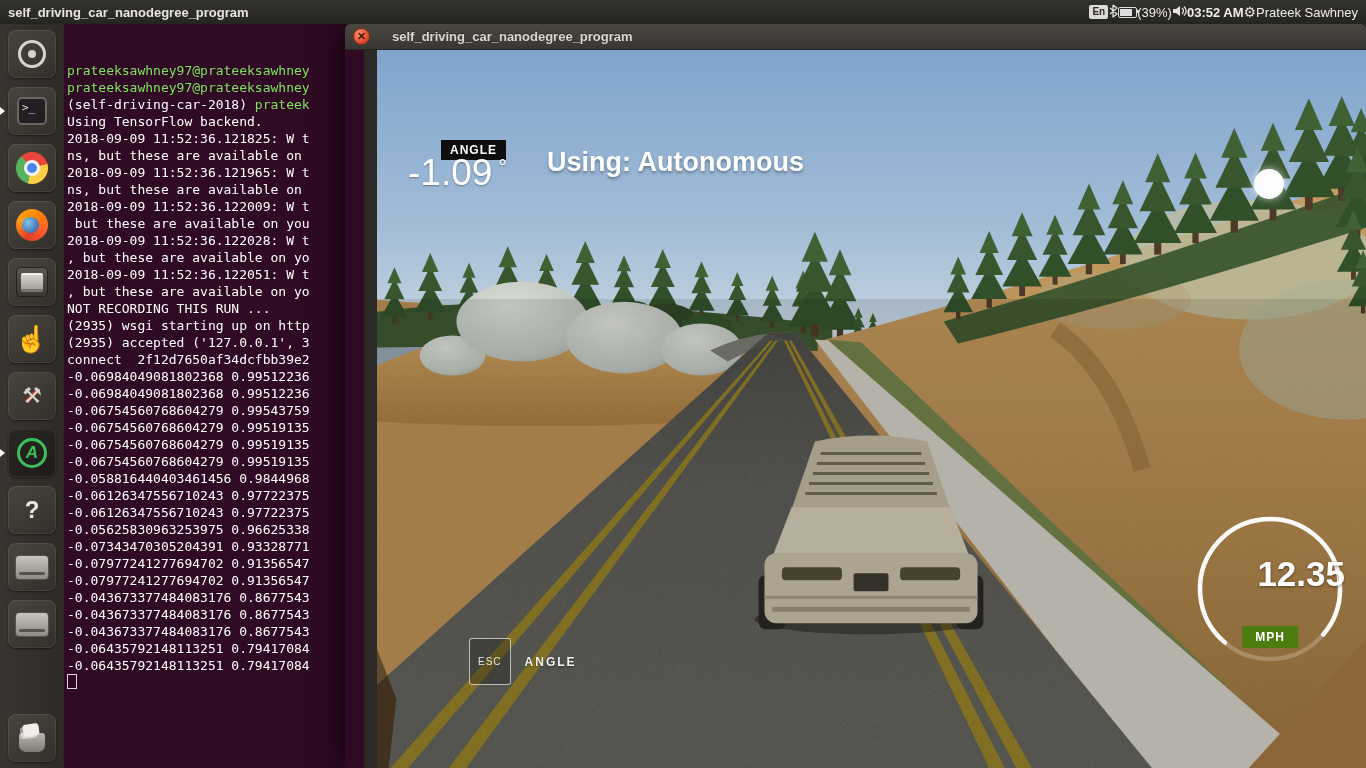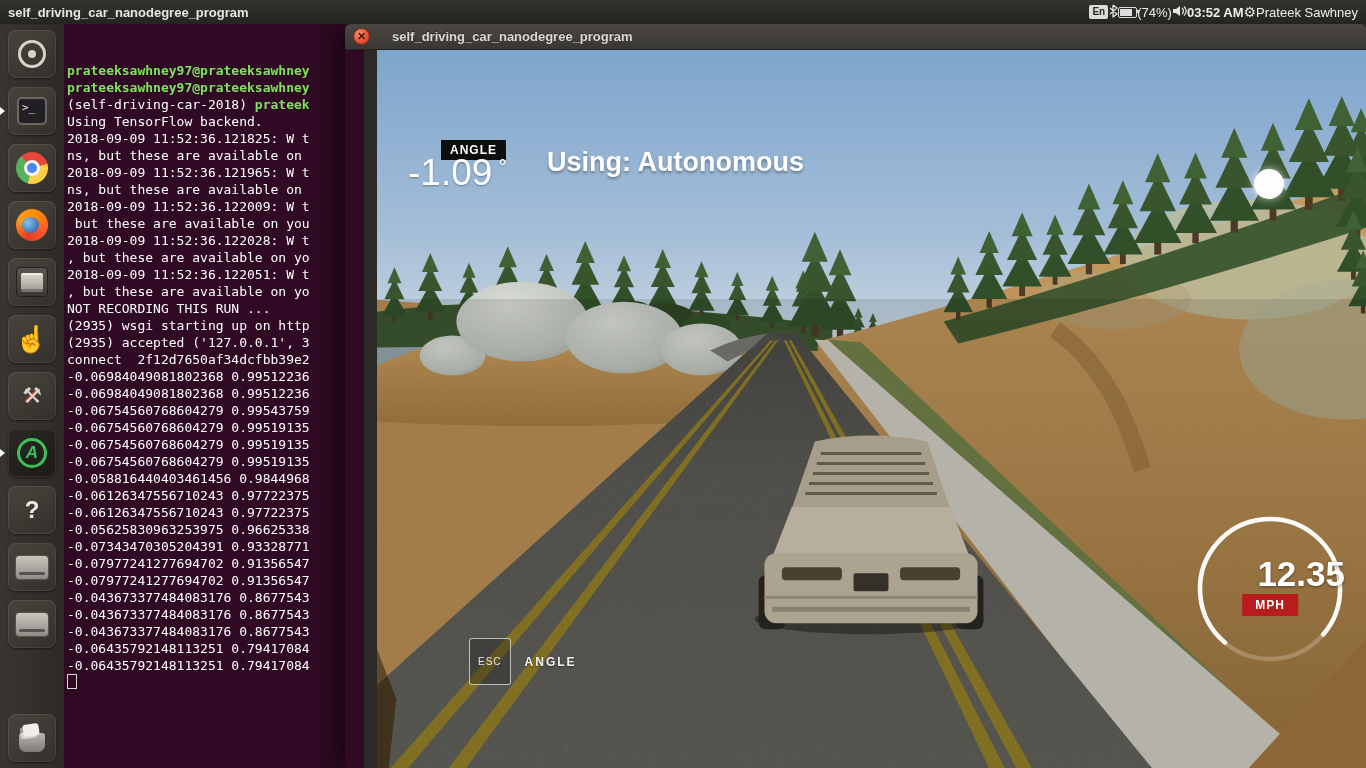--- a/index.html
+++ b/index.html
@@ -40,60 +40,60 @@
   .helpglyph{font-size:24px;font-weight:bold;color:#ece9e4;}
   .driveico{width:32px;height:23px;border-radius:4px;background:linear-gradient(#c8c5bf,#8e8b85);border:1px solid #55534e;position:relative;}
   .driveico::after{content:"";position:absolute;left:3px;right:3px;bottom:4px;height:3px;background:#55534e;border-radius:2px;}
   .trashtile{margin-top:auto;margin-bottom:6px;}
   .trashico{width:26px;height:19px;background:linear-gradient(#b9b6b0,#7e7b76);border-radius:3px 3px 7px 7px;position:relative;margin-top:9px;}
   .trashico::before{content:"";position:absolute;top:-9px;left:4px;width:16px;height:12px;background:#f0eeea;border-radius:3px;transform:rotate(-8deg);box-shadow:-3px 2px 0 rgba(255,255,255,.5);}
 
   
   .terminal{position:absolute;left:64px;top:24px;width:300px;bottom:0;background:#300a24;z-index:10;padding:4px 0 0 3px;font-family:"DejaVu Sans Mono","Liberation Mono",monospace;font-size:13px;line-height:17px;overflow:hidden;white-space:pre;box-sizing:border-box;}
   .tline{height:17px;white-space:pre;}
-  .t-green{color:#7ee35c;font-weight:bold;}
+  .t-green{color:#7ee35c;font-weight:normal;}
   .t-white{color:#ffffff;}
   .t-cursor{display:inline-block;width:8px;height:13px;border:1px solid #d3d7cf;vertical-align:-2px;}
 
   
   .simwin{position:absolute;left:345px;top:24px;right:0;bottom:0;z-index:20;display:flex;flex-direction:column;box-shadow:-10px 0 24px rgba(0,0,0,.5);}
   .simbar{height:25px;background:linear-gradient(#4a4741,#393733);border-bottom:1px solid #262420;display:flex;align-items:center;border-radius:6px 6px 0 0;flex:0 0 auto;}
   .closebtn{width:17px;height:17px;border-radius:50%;background:radial-gradient(circle at 35% 30%,#f7906c,#df4b2e 65%,#b03415);border:1px solid #7d2a12;margin-left:8px;display:flex;align-items:center;justify-content:center;color:#4a1608;font-size:11px;font-weight:bold;line-height:1;box-sizing:border-box;}
   .simtitle{margin-left:22px;color:#dbd7d0;font-size:13px;font-weight:bold;text-shadow:0 -1px 0 rgba(0,0,0,.4);white-space:nowrap;}
   .scene{position:relative;flex:1;overflow:hidden;background:#cfd8e0;margin-left:32px;}
   .scene svg.world{position:absolute;inset:0;width:100%;height:100%;}
 
   
   .hud-angle-box{position:absolute;left:64px;top:90px;background:#0d0d0d;color:#fff;font-size:12px;font-weight:bold;letter-spacing:1px;padding:3px 9px;}
   .hud-angle-value{position:absolute;left:31px;top:102px;color:#fff;font-size:37px;text-shadow:0 1px 2px rgba(0,0,0,.35);white-space:nowrap;}
   .hud-angle-value .deg{font-size:22px;vertical-align:10px;margin-left:6px;}
   .hud-mode{position:absolute;left:170px;top:97px;color:#fff;font-size:27px;font-weight:bold;text-shadow:0 2px 3px rgba(0,0,0,.35);white-space:nowrap;}
   .hud-dot{position:absolute;left:877px;top:119px;width:30px;height:30px;border-radius:50%;background:#fdfdfd;box-shadow:0 0 8px rgba(255,255,255,.7);}
   .hud-speed{position:absolute;left:818px;top:464px;width:150px;height:150px;}
   .hud-speed svg{position:absolute;inset:0;}
   .hud-speed-value{position:absolute;width:100%;text-align:right;top:40px;font-size:35px;font-weight:bold;color:#fff;text-shadow:0 1px 3px rgba(0,0,0,.45);}
-  .hud-speed-unit{position:absolute;left:50%;transform:translateX(-50%);top:80px;background:#b91c1c;color:#fff;font-size:12px;font-weight:bold;letter-spacing:1px;padding:4px 13px;}
+  .hud-speed-unit{position:absolute;left:50%;transform:translateX(-50%);top:112px;background:#4d7c0f;color:#fff;font-size:12px;font-weight:bold;letter-spacing:1px;padding:4px 13px;}
   .hud-esc{position:absolute;left:92px;top:588px;display:flex;align-items:center;gap:14px;}
   .esc-key{border:1px solid rgba(255,255,255,.65);background:rgba(30,30,30,.35);color:#e8e8e8;font-size:10px;padding:17px 8px;border-radius:3px;letter-spacing:1px;}
   .menu-label{color:#f2f2f2;font-size:12px;font-weight:bold;letter-spacing:2px;text-shadow:0 1px 2px rgba(0,0,0,.5);}
 </style>
 </head>
 <body>
 
 <div class="topbar">
   <span class="wtitle">self_driving_car_nanodegree_program</span>
   <div class="tray">
     <span class="lang">En</span>
     <span>
       <svg width="10" height="14" viewBox="0 0 10 14">
           <path d="M5 1 L5 13 L9 10 L2 4 M5 1 L9 4 L2 10" stroke="#e7e5e1" stroke-width="1.3" fill="none" stroke-linejoin="round"></path>
         </svg>
     </span>
     <span class="batt"></span>
-    <span class="traytext">(74%)</span>
+    <span class="traytext">(39%)</span>
     <span>
       <svg width="15" height="12" viewBox="0 0 15 12">
           <polygon points="1,4 4,4 8,1 8,11 4,8 1,8" fill="#e7e5e1"></polygon>
           <path d="M10 3 q3 3 0 6 M12 1.5 q4.5 4.5 0 9" stroke="#e7e5e1" stroke-width="1.2" fill="none"></path>
         </svg>
     </span>
     <span class="traytext clock">03:52 AM</span>
     <span class="gearglyph">⚙</span>
     <span class="traytext">Prateek Sawhney</span>
   </div>

